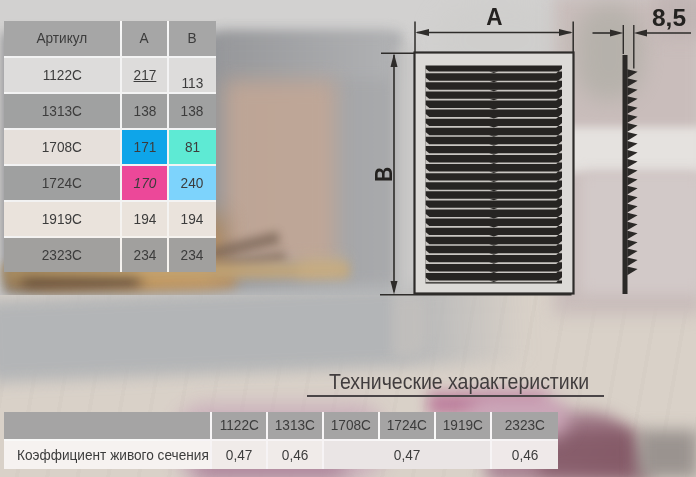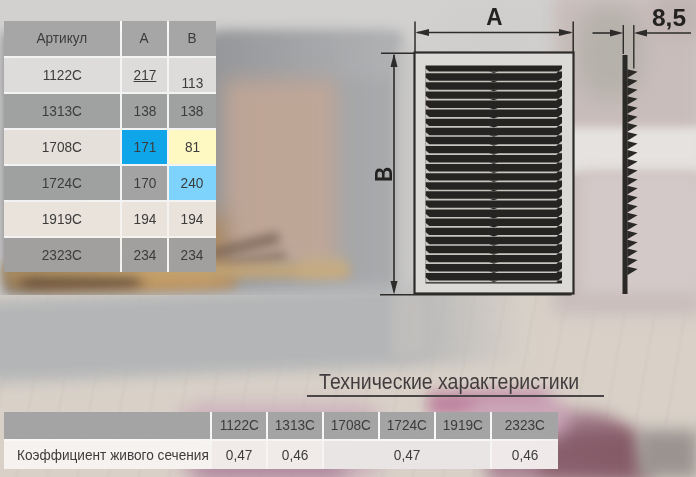--- a/index.html
+++ b/index.html
@@ -101,28 +101,28 @@
     <div class="cellwrap" style="position:static;background:#a0a1a1;">
         <span class="cn">138</span>
       </div>
 
     <div class="cellwrap" style="position:static;background:#e6e0db;">
         <span class="cn">1708C</span>
       </div>
     <div class="cellwrap" style="position:static;background:#0ea5e9;">
         <span class="cn">171</span>
       </div>
-    <div class="cellwrap" style="position:static;background:#fef9c3;">
+    <div class="cellwrap" style="position:static;background:#5eead4;">
         <span class="cn">81</span>
       </div>
 
     <div class="cellwrap" style="position:static;background:#9fa0a0;">
         <span class="cn">1724C</span>
       </div>
-    <div class="cellwrap" style="position:static;background:#a3a3a3;">
+    <div class="cellwrap" style="position:static;background:#ec4899;font-style:italic;">
         <span class="cn">170</span>
       </div>
     <div class="cellwrap" style="position:static;background:#7dd3fc;">
         <span class="cn">240</span>
       </div>
 
     <div class="cellwrap" style="position:static;background:#eae3dc;">
         <span class="cn">1919C</span>
       </div>
     <div class="cellwrap" style="position:static;background:#eae3dc;">
@@ -179,21 +179,21 @@
     <line x1="633.8" y1="25" x2="633.8" y2="68.5" stroke="#2e2c2a" stroke-width="1.4"></line>
 
     <line x1="592.5" y1="33" x2="611" y2="33" stroke="#2e2c2a" stroke-width="1.6"></line>
     <polygon points="623.3,33 610,29.6 610,36.4" fill="#2e2c2a"></polygon>
     <line x1="646" y1="33" x2="691" y2="33" stroke="#2e2c2a" stroke-width="1.6"></line>
     <polygon points="633.8,33 647,29.6 647,36.4" fill="#2e2c2a"></polygon>
 
     <text x="669" y="26.3" text-anchor="middle" font-size="24.5" font-weight="600" fill="#242220" font-family="Liberation Sans, sans-serif">8,5</text>
   </svg>
 
-  <div style="left:307px;top:372px;width:294px;text-align:left;font-size:21.3px;color:#413d3e;line-height:1;"><span class="cn" style="transform:scaleX(.915);">Технические характеристики</span></div>
+  <div style="left:307px;top:372px;width:294px;text-align:right;font-size:21.3px;color:#413d3e;line-height:1;"><span class="cn" style="transform:scaleX(.915);">Технические характеристики</span></div>
 
   <div style="left:307px;top:395px;width:297px;height:1.5px;background:#4a4547;"></div>
 
   <div style="left:4px;top:411.5px;width:554px;display:grid;
     grid-template-columns:206px 54px 54px 54px 54px 54px 66px;grid-template-rows:27.5px 28px;
     gap:2px;background:rgba(252,252,252,.92);color:#3c3c3c;font-size:15.5px;">
 
     <div class="cellwrap" style="position:static;background:#a5a4a4;"></div>
     <div class="cellwrap" style="position:static;background:#a5a4a4;">
         <span class="cn">1122C</span>

